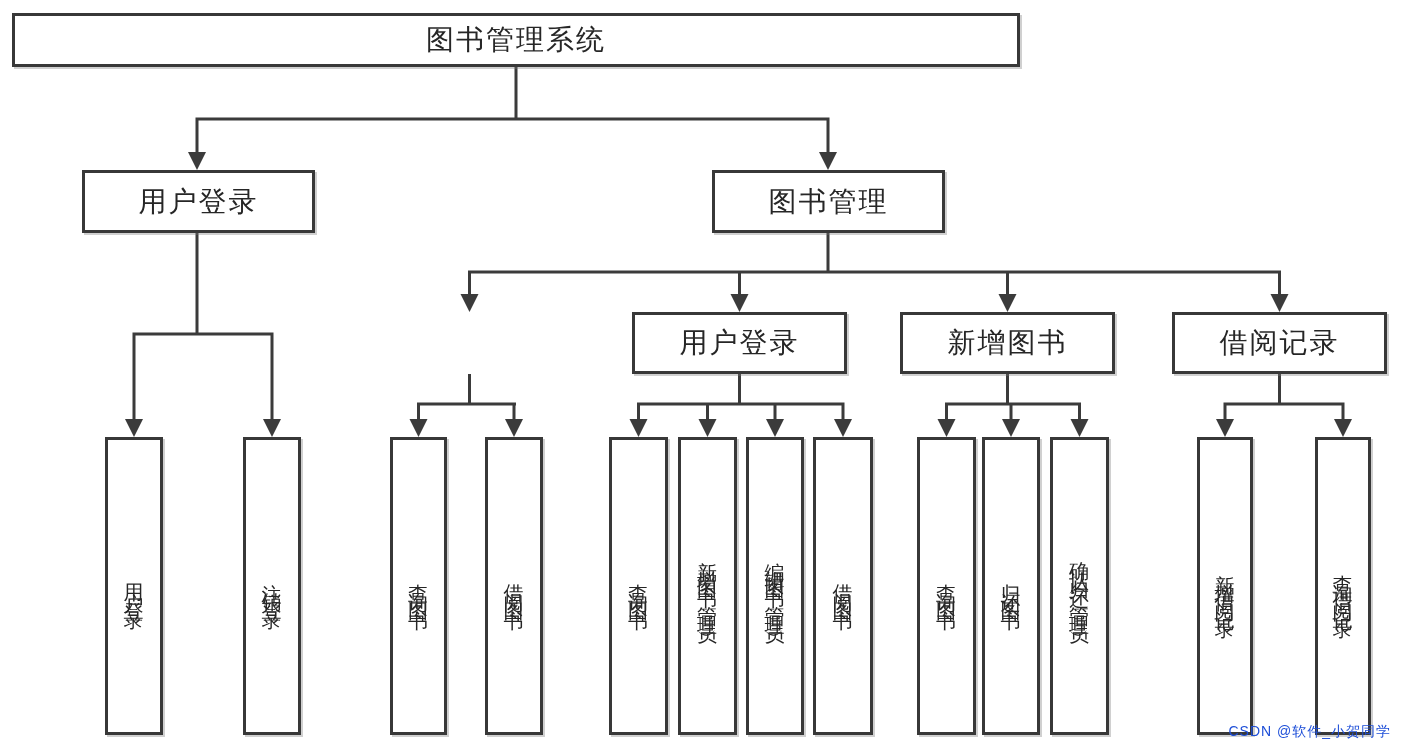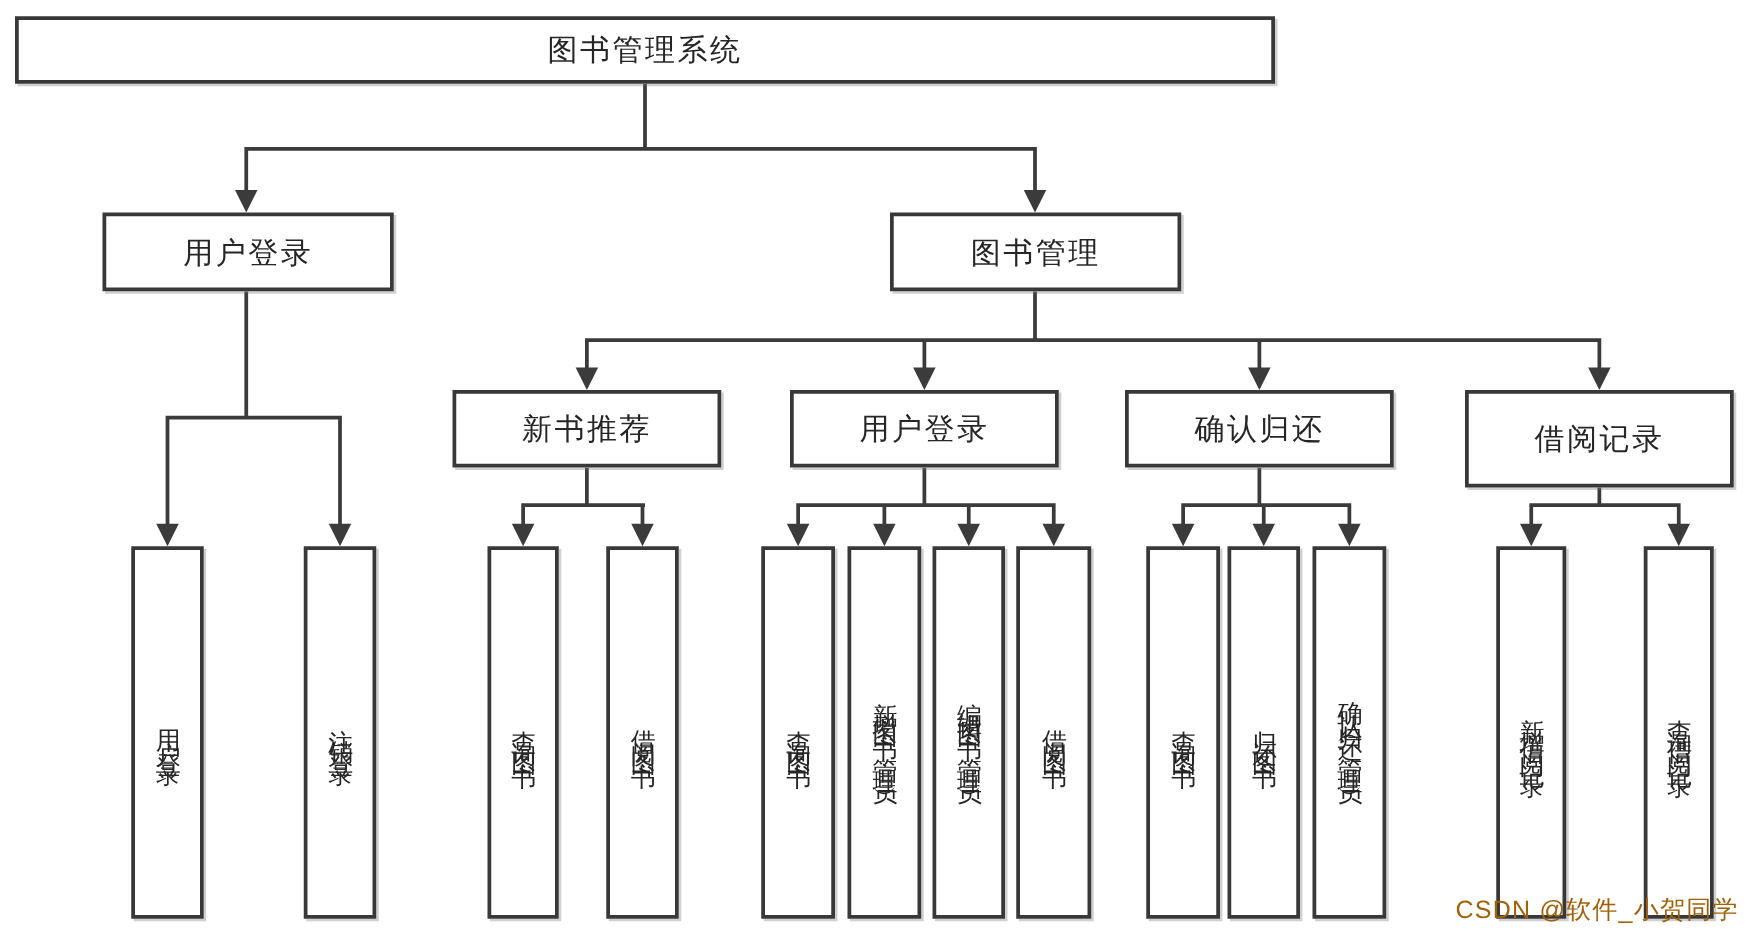--- a/index.html
+++ b/index.html
@@ -12,21 +12,21 @@
   }
   .node{
     position:absolute;
     background:#ffffff;
     border:3px solid #383838;
     box-shadow:2px 2px 0 rgba(120,120,120,0.35);
     display:flex;align-items:center;justify-content:center;
     color:#262626;
     box-sizing:border-box;
   }
-  .h-label{font-size:24px;letter-spacing:2px;white-space:nowrap;}
+  .h-label{font-size:28px;letter-spacing:2px;white-space:nowrap;}
   .leaf{
     position:absolute;
     background:#ffffff;
     border:3px solid #383838;
     box-shadow:2px 2px 0 rgba(120,120,120,0.35);
     display:flex;align-items:center;justify-content:center;
     color:#262626;
     box-sizing:border-box;
   }
   .v-label{
@@ -34,22 +34,22 @@
     text-orientation:mixed;
     font-size:20px;
     letter-spacing:9px;
     line-height:1;
     white-space:nowrap;
   }
   #connector-layer{position:absolute;left:0;top:0;}
   .watermark{
     position:absolute;
     right:14px;bottom:6px;
-    font-size:20px;
-    color:#a16207;
+    font-size:14px;
+    color:#1d4ed8;
     letter-spacing:1px;
     white-space:nowrap;
   }
 </style>
 </head>
 <body>
 
 <div id="canvas">
 
   <svg id="connector-layer" width="1405" height="747" viewBox="0 0 1405 747">
@@ -113,30 +113,27 @@
     <span class="h-label">图书管理系统</span>
   </div>
 
   <div class="node" style="left:82px;top:170px;width:233px;height:63px;">
     <span class="h-label">用户登录</span>
   </div>
   <div class="node" style="left:712px;top:170px;width:233px;height:63px;justify-content:center;">
     <span class="h-label">图书管理</span>
   </div>
 
-  <div class="node" style="left:362px;top:312px;width:215px;height:62px;">
-    <span class="h-label">新书推荐</span>
-  </div>
   <div class="node" style="left:632px;top:312px;width:215px;height:62px;">
     <span class="h-label">用户登录</span>
   </div>
   <div class="node" style="left:900px;top:312px;width:215px;height:62px;">
-    <span class="h-label">确认归还</span>
+    <span class="h-label">新增图书</span>
   </div>
-  <div class="node" style="left:1172px;top:312px;width:215px;height:78px;">
+  <div class="node" style="left:1172px;top:312px;width:215px;height:62px;">
     <span class="h-label">借阅记录</span>
   </div>
 
   <div class="leaf" style="left:105px;top:437px;width:58px;height:298px;">
     <span class="v-label">用户登录</span>
   </div>
   <div class="leaf" style="left:243px;top:437px;width:58px;height:298px;">
     <span class="v-label">注销登录</span>
   </div>
 

